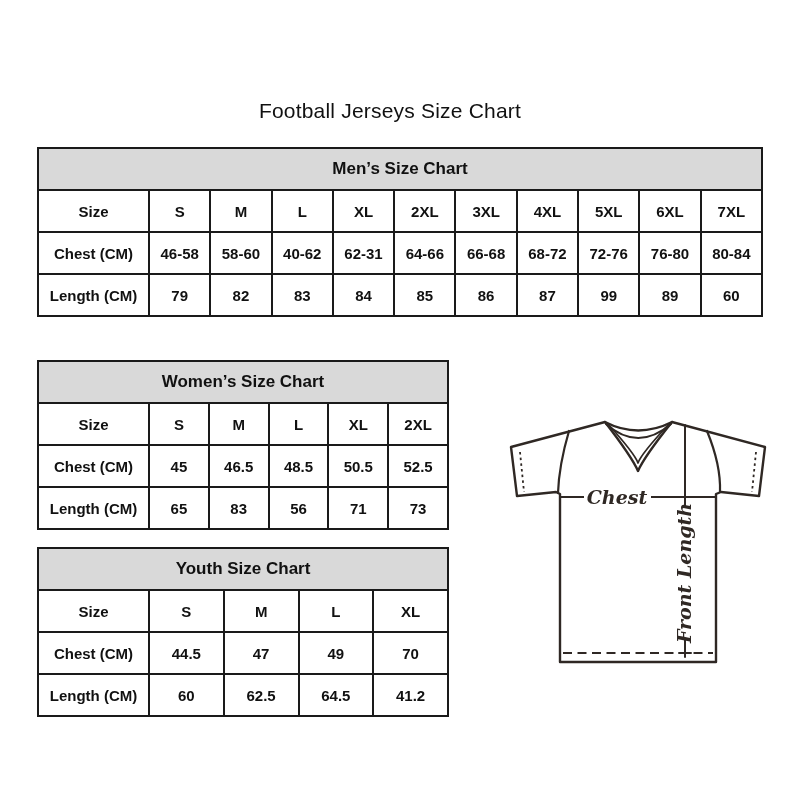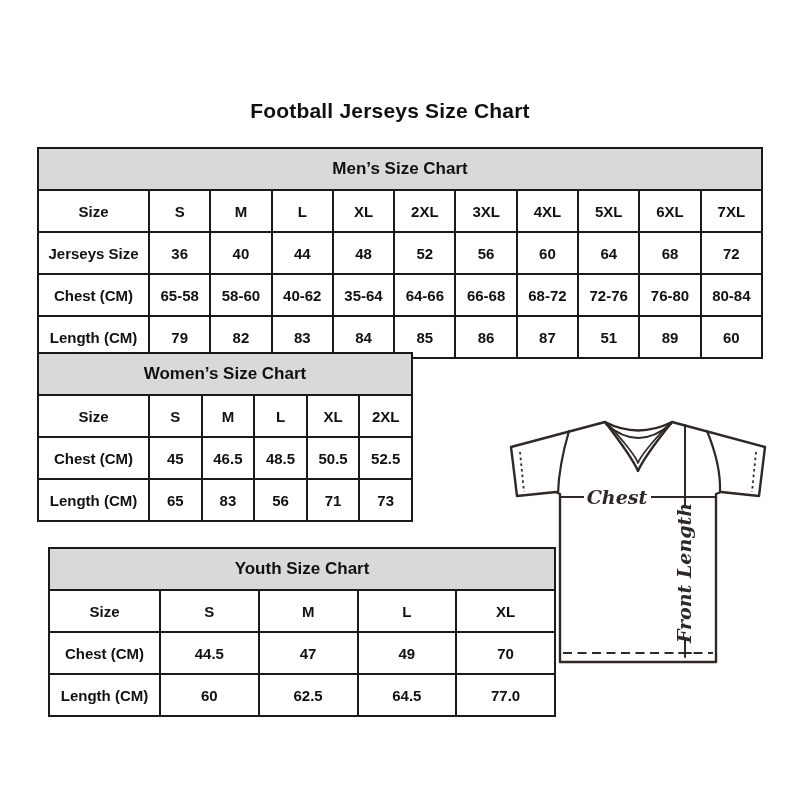--- a/index.html
+++ b/index.html
@@ -1,28 +1,28 @@
 <!DOCTYPE html>
 <html><head>
 <meta charset="utf-8">
 <style>
   html,body{margin:0;padding:0;background:#fff;}
   body{width:800px;height:800px;position:relative;overflow:hidden;
        font-family:"Liberation Sans",sans-serif;color:#111;}
   .page-title{position:absolute;top:99px;left:0;width:780px;text-align:center;
-       font-size:21px;font-weight:bold;letter-spacing:.2px;}
+       font-size:21px;font-weight:normal;letter-spacing:.2px;}
   table.size-table{position:absolute;border-collapse:collapse;table-layout:fixed;
        font-family:"Liberation Sans",sans-serif;}
   table.size-table th,table.size-table td{
        border:2px solid #1a1a1a;height:40px;text-align:center;vertical-align:middle;
        font-weight:bold;font-size:15px;color:#111;padding:0;overflow:hidden;}
   table.size-table th.tbl-title{background:#d9d9d9;font-size:17px;}
   #mens-table{left:37px;top:147px;width:726px;}
-  #womens-table{left:37px;top:352px;width:376px;}
-  #youth-table{left:37px;top:547px;width:508px;margin-left:11px;}
+  #womens-table{left:37px;top:360px;width:412px;}
+  #youth-table{left:37px;top:547px;width:412px;}
   col.c-label{width:111px;}
   #jersey{position:absolute;left:495px;top:395px;width:300px;height:300px;}
 </style>
 </head>
 <body>
 
 <div class="page-title">Football Jerseys Size Chart</div>
 
 <table class="size-table" id="mens-table">
   <colgroup>
@@ -42,55 +42,42 @@
       <td>L</td>
       <td>XL</td>
       <td>2XL</td>
       <td>3XL</td>
       <td>4XL</td>
       <td>5XL</td>
       <td>6XL</td>
       <td>7XL</td>
     </tr>
     <tr>
-      <td>Jerseys Size</td>
-      <td>36</td>
-      <td>40</td>
-      <td>44</td>
-      <td>48</td>
-      <td>52</td>
-      <td>56</td>
-      <td>60</td>
-      <td>64</td>
-      <td>68</td>
-      <td>72</td>
-    </tr>
-    <tr>
       <td>Chest (CM)</td>
-      <td>65-58</td>
+      <td>46-58</td>
       <td>58-60</td>
       <td>40-62</td>
-      <td>35-64</td>
+      <td>62-31</td>
       <td>64-66</td>
       <td>66-68</td>
       <td>68-72</td>
       <td>72-76</td>
       <td>76-80</td>
       <td>80-84</td>
     </tr>
     <tr>
       <td>Length (CM)</td>
       <td>79</td>
       <td>82</td>
       <td>83</td>
       <td>84</td>
       <td>85</td>
       <td>86</td>
       <td>87</td>
-      <td>51</td>
+      <td>99</td>
       <td>89</td>
       <td>60</td>
     </tr>
   </tbody>
 </table>
 
 <table class="size-table" id="womens-table">
   <colgroup>
       <col class="c-label">
       <col span="5">
@@ -151,21 +138,21 @@
       <td>44.5</td>
       <td>47</td>
       <td>49</td>
       <td>70</td>
     </tr>
     <tr>
       <td>Length (CM)</td>
       <td>60</td>
       <td>62.5</td>
       <td>64.5</td>
-      <td>77.0</td>
+      <td>41.2</td>
     </tr>
   </tbody>
 </table>
 
 <svg id="jersey" viewBox="0 0 300 300" xmlns="http://www.w3.org/2000/svg">
   <g stroke="#2f2824" fill="none" stroke-linejoin="round" stroke-linecap="round">
 
     <path stroke-width="2.4" fill="#fff" d="M110,27 L16,52 L22,101 L61,97 L65,99 L65,267 L221,267 L221,99 L226,97 L264,101 L270,52 L177,27 Q143,44 110,27 Z"></path>
 
     <path stroke-width="2" d="M111,29 Q143,57 176,29"></path>

